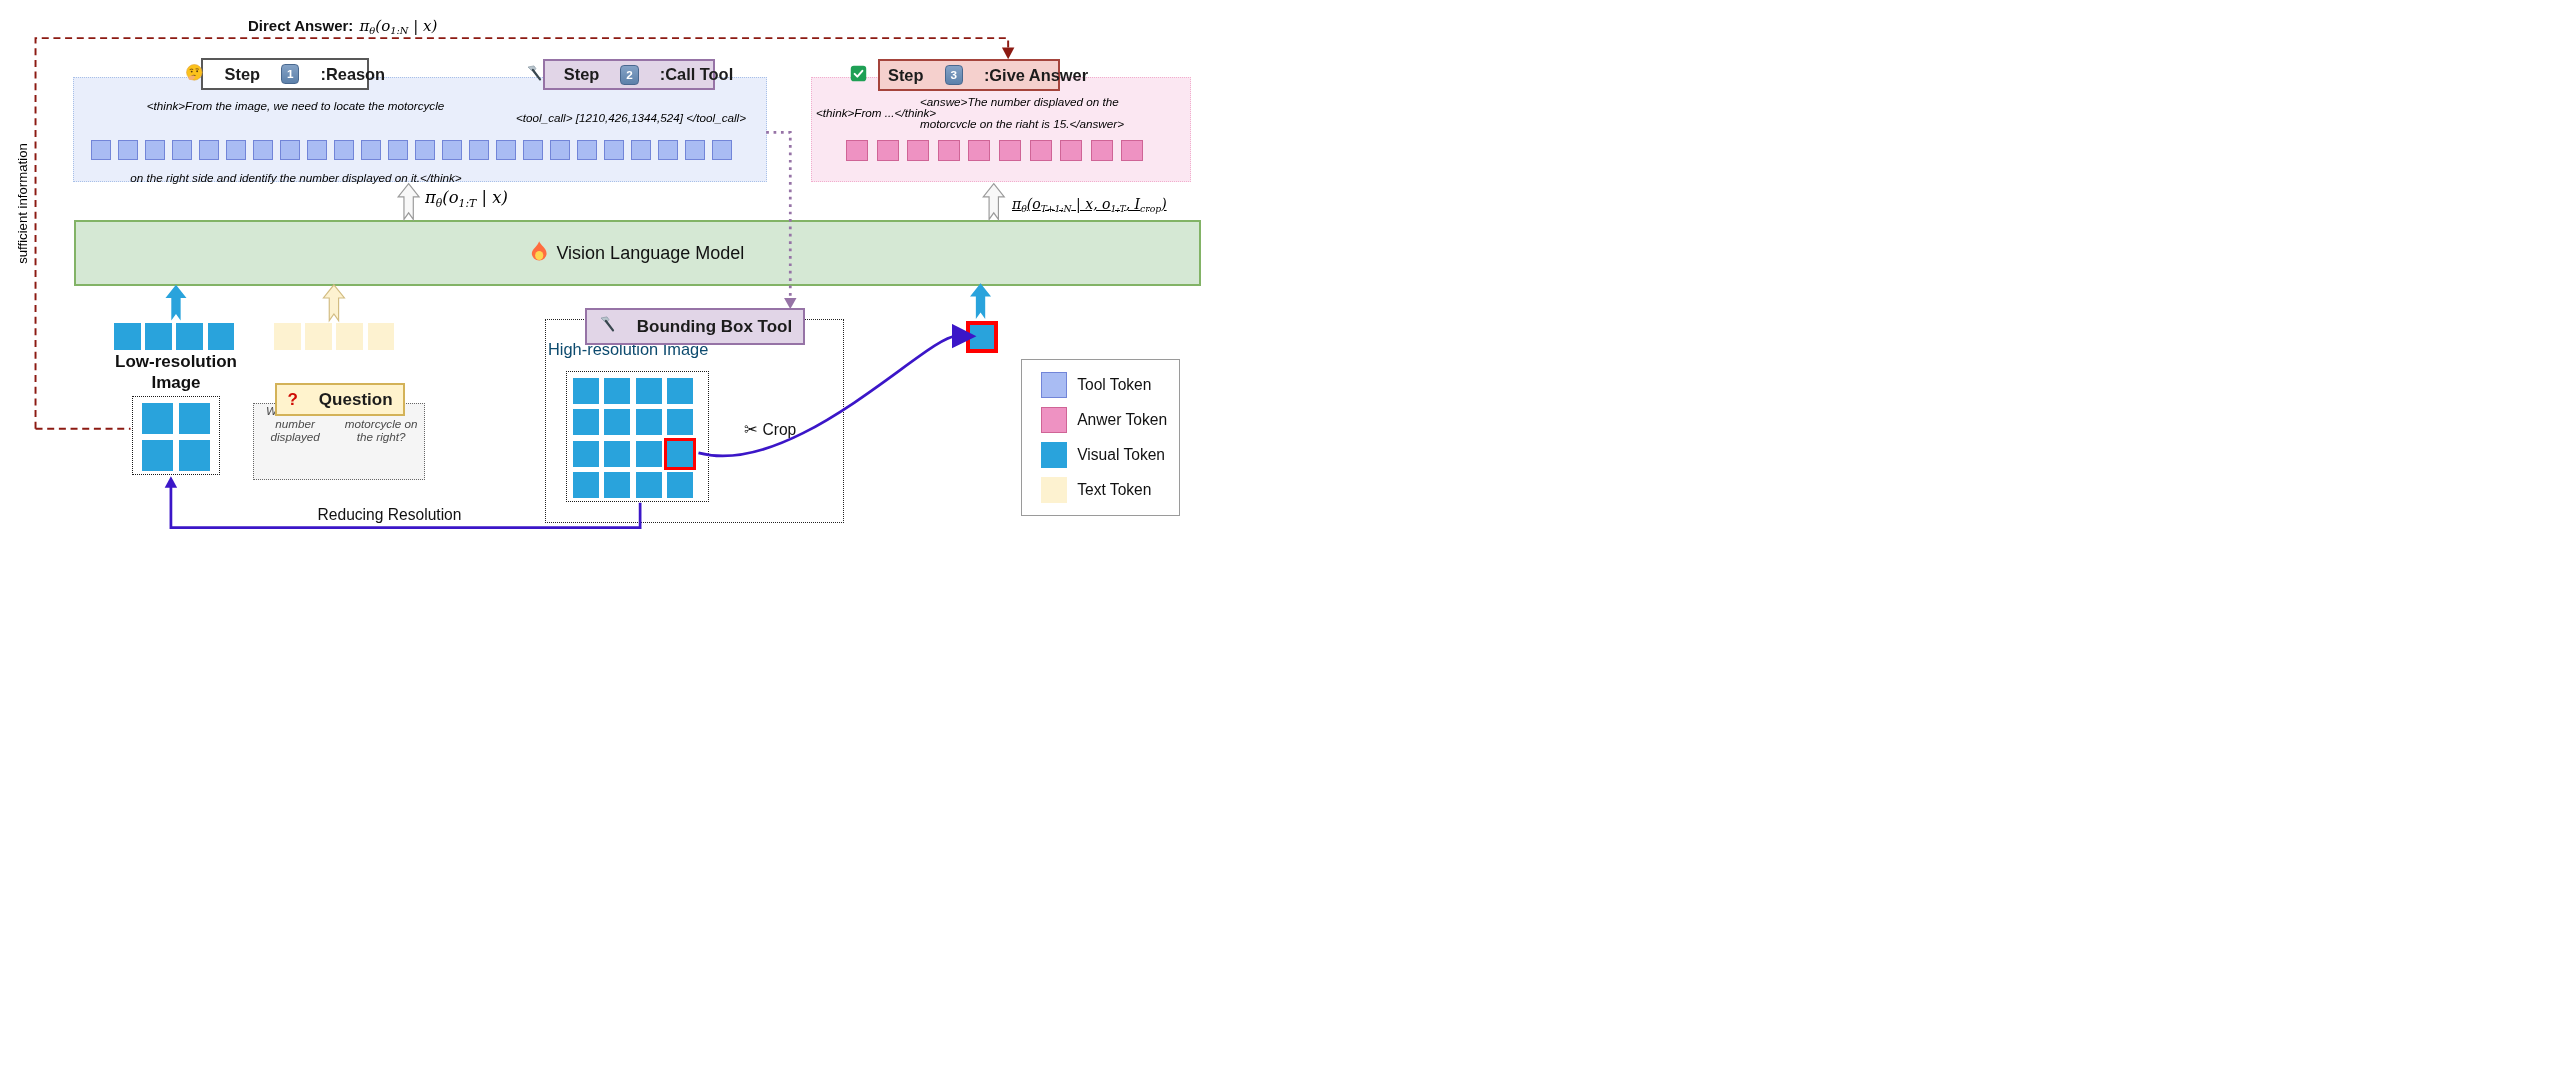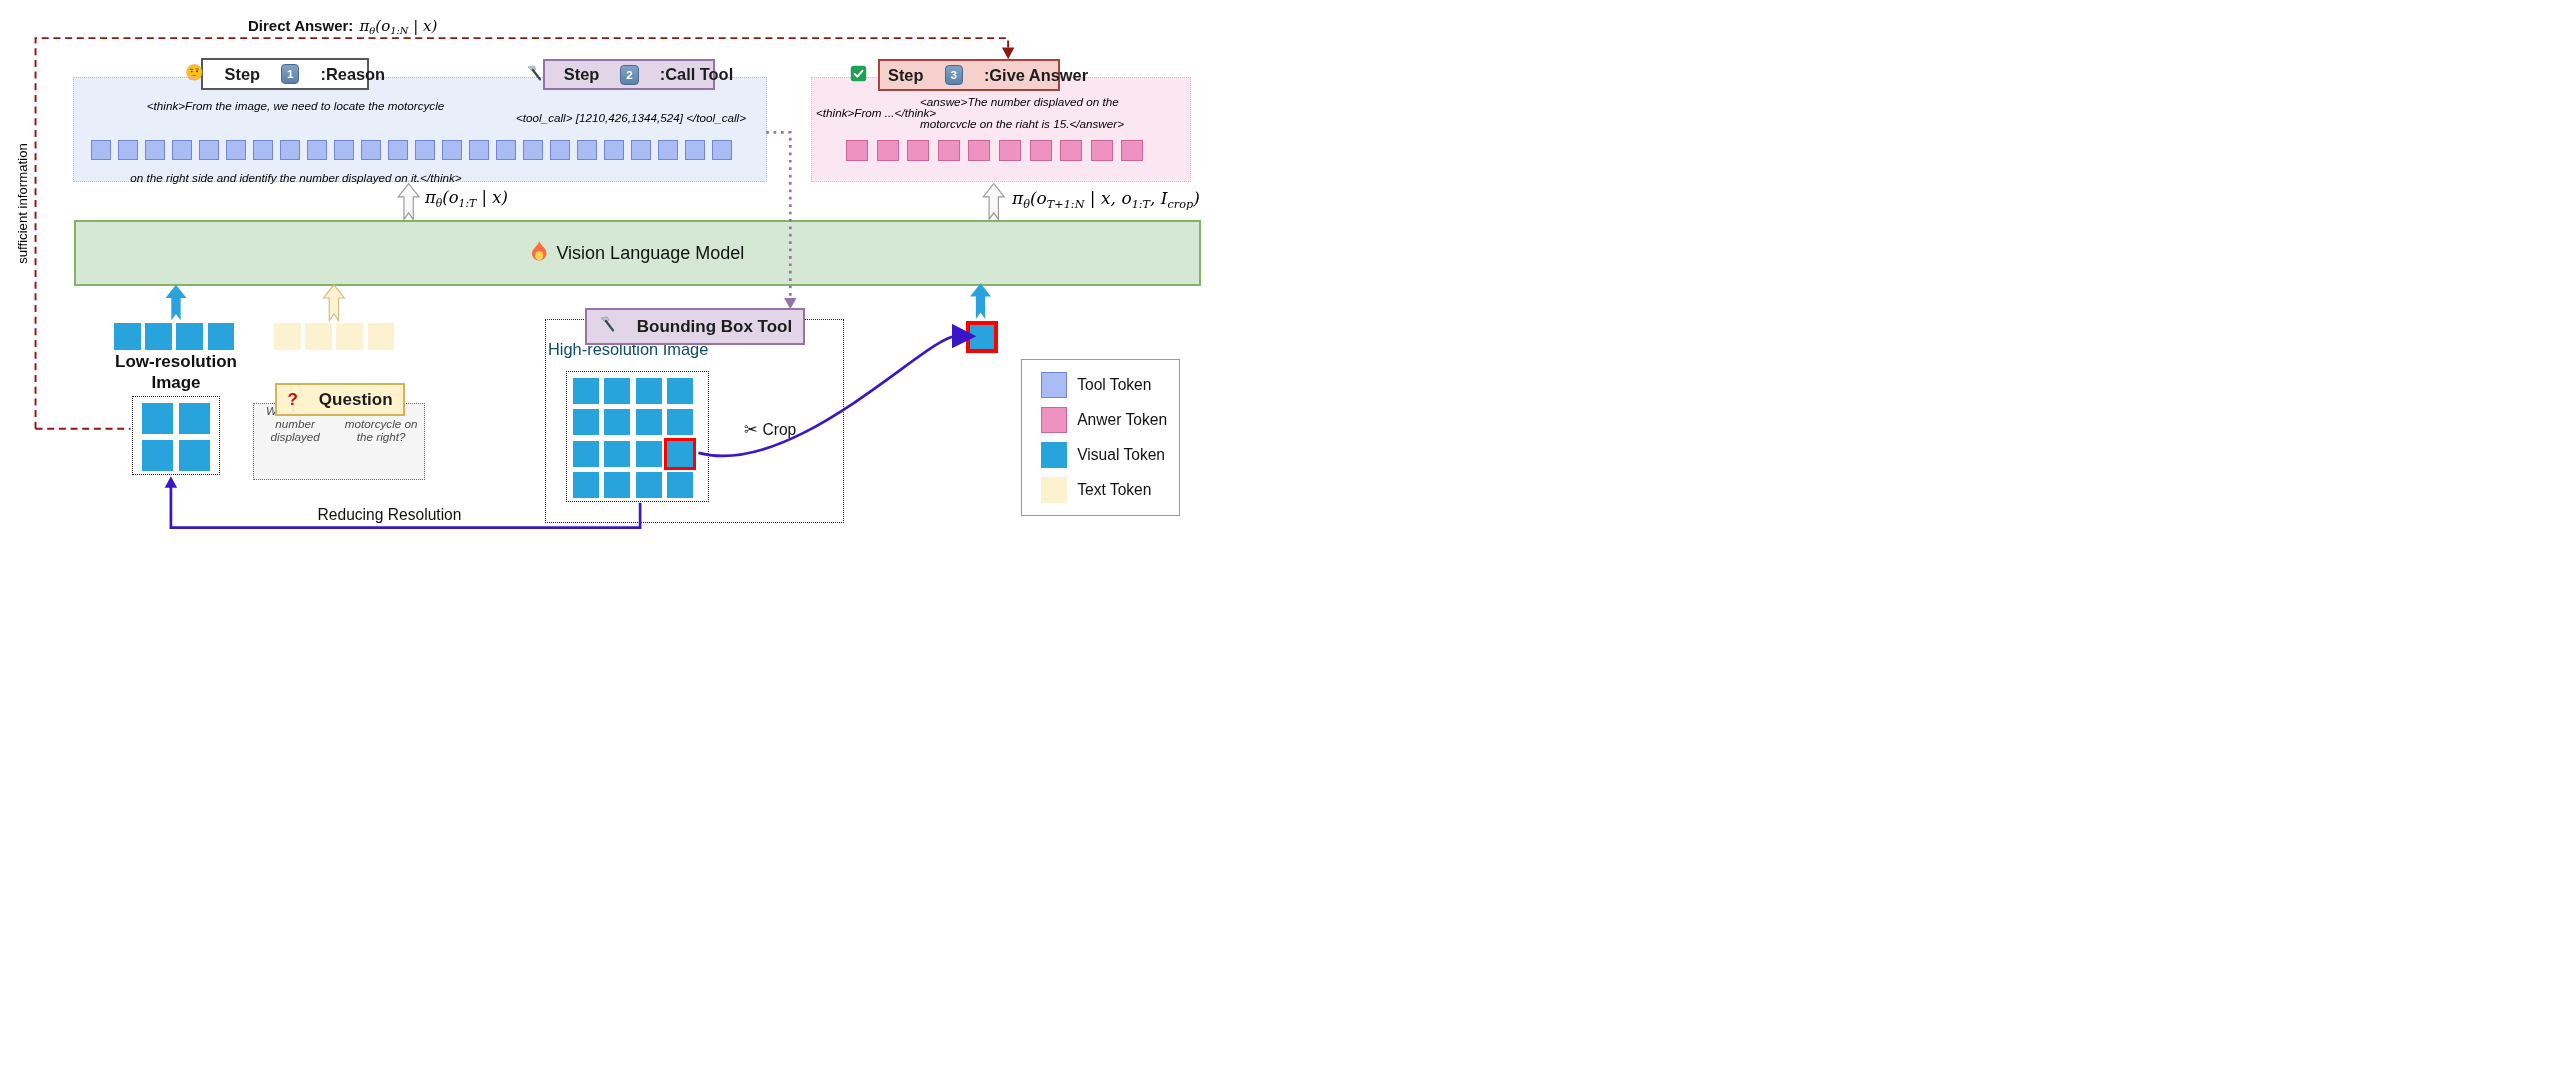--- a/index.html
+++ b/index.html
@@ -38,21 +38,21 @@
   #text-token-row{left:274px;top:323px;gap:4.7px;}
   #text-token-row .tk{width:26.5px;height:26.5px;background:var(--text-fill);}
 
   
   .formula{font-family:"DejaVu Serif","Liberation Serif",serif;font-style:italic;color:#000;}
   .formula .sub{font-size:0.66em;vertical-align:-0.35em;}
   #direct-answer{left:248px;top:17px;z-index:3;font-size:14px;white-space:nowrap;display:flex;align-items:baseline;gap:6.2px;}
   #direct-answer .lbl{font-weight:bold;font-size:15px;}
   #direct-answer .formula{font-size:15px;text-align:center;}
   #formula-reason{left:425px;top:188px;font-size:16.4px;z-index:3;white-space:nowrap;}
-  #formula-answer{left:1012px;top:188px;font-size:17px;z-index:3;white-space:nowrap;}
+  #formula-answer{left:1012px;top:196px;font-size:14px;z-index:3;white-space:nowrap;text-decoration:underline;}
 
   
   .dotbox{position:absolute;border:1.6px dotted #1a1a1a;background:#fff;z-index:2;}
   #highres-outer{left:545px;top:319px;width:297px;height:202px;border-color:#222;}
   #highres-inner{left:566px;top:371px;width:143px;height:131px;display:grid;grid-template-columns:repeat(4,26px);gap:5.5px;padding:5.5px;box-sizing:border-box;z-index:3;}
   #highres-inner .cell{width:26px;height:26px;background:var(--visual-fill);}
   #highres-inner .cell.red{outline:3.9px solid var(--red);outline-offset:0;}
   #lowres-box{left:132px;top:396px;width:88px;height:79px;display:grid;grid-template-columns:repeat(2,31px);gap:6.2px;padding:5.5px 9.3px;box-sizing:border-box;}
   #lowres-box .cell{width:31px;height:31px;background:var(--visual-fill);}
   #question-box{left:253px;top:403px;width:170px;height:66px;background:var(--gray-box-fill);border:1.6px dotted #666;z-index:2;display:flex;flex-direction:row;justify-content:flex-end;padding-bottom:9.3px;gap:2px;}

